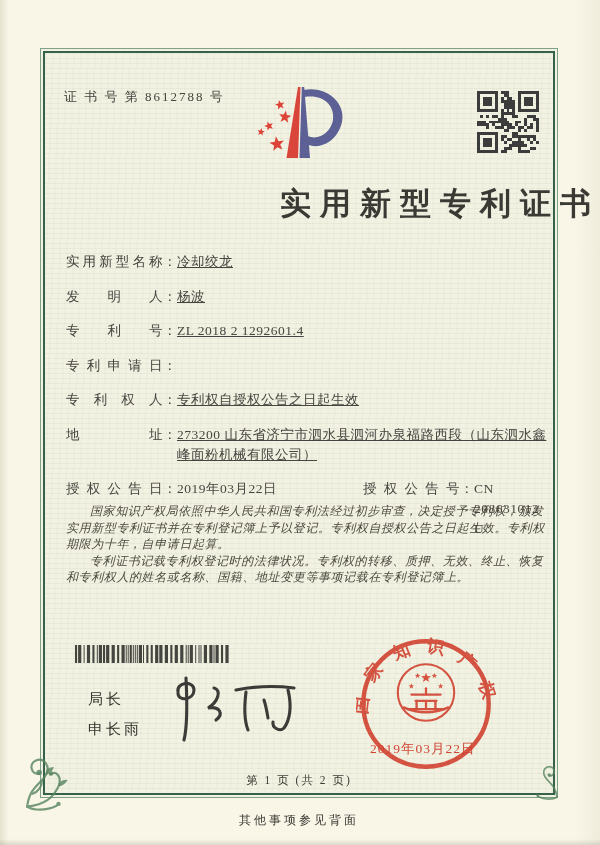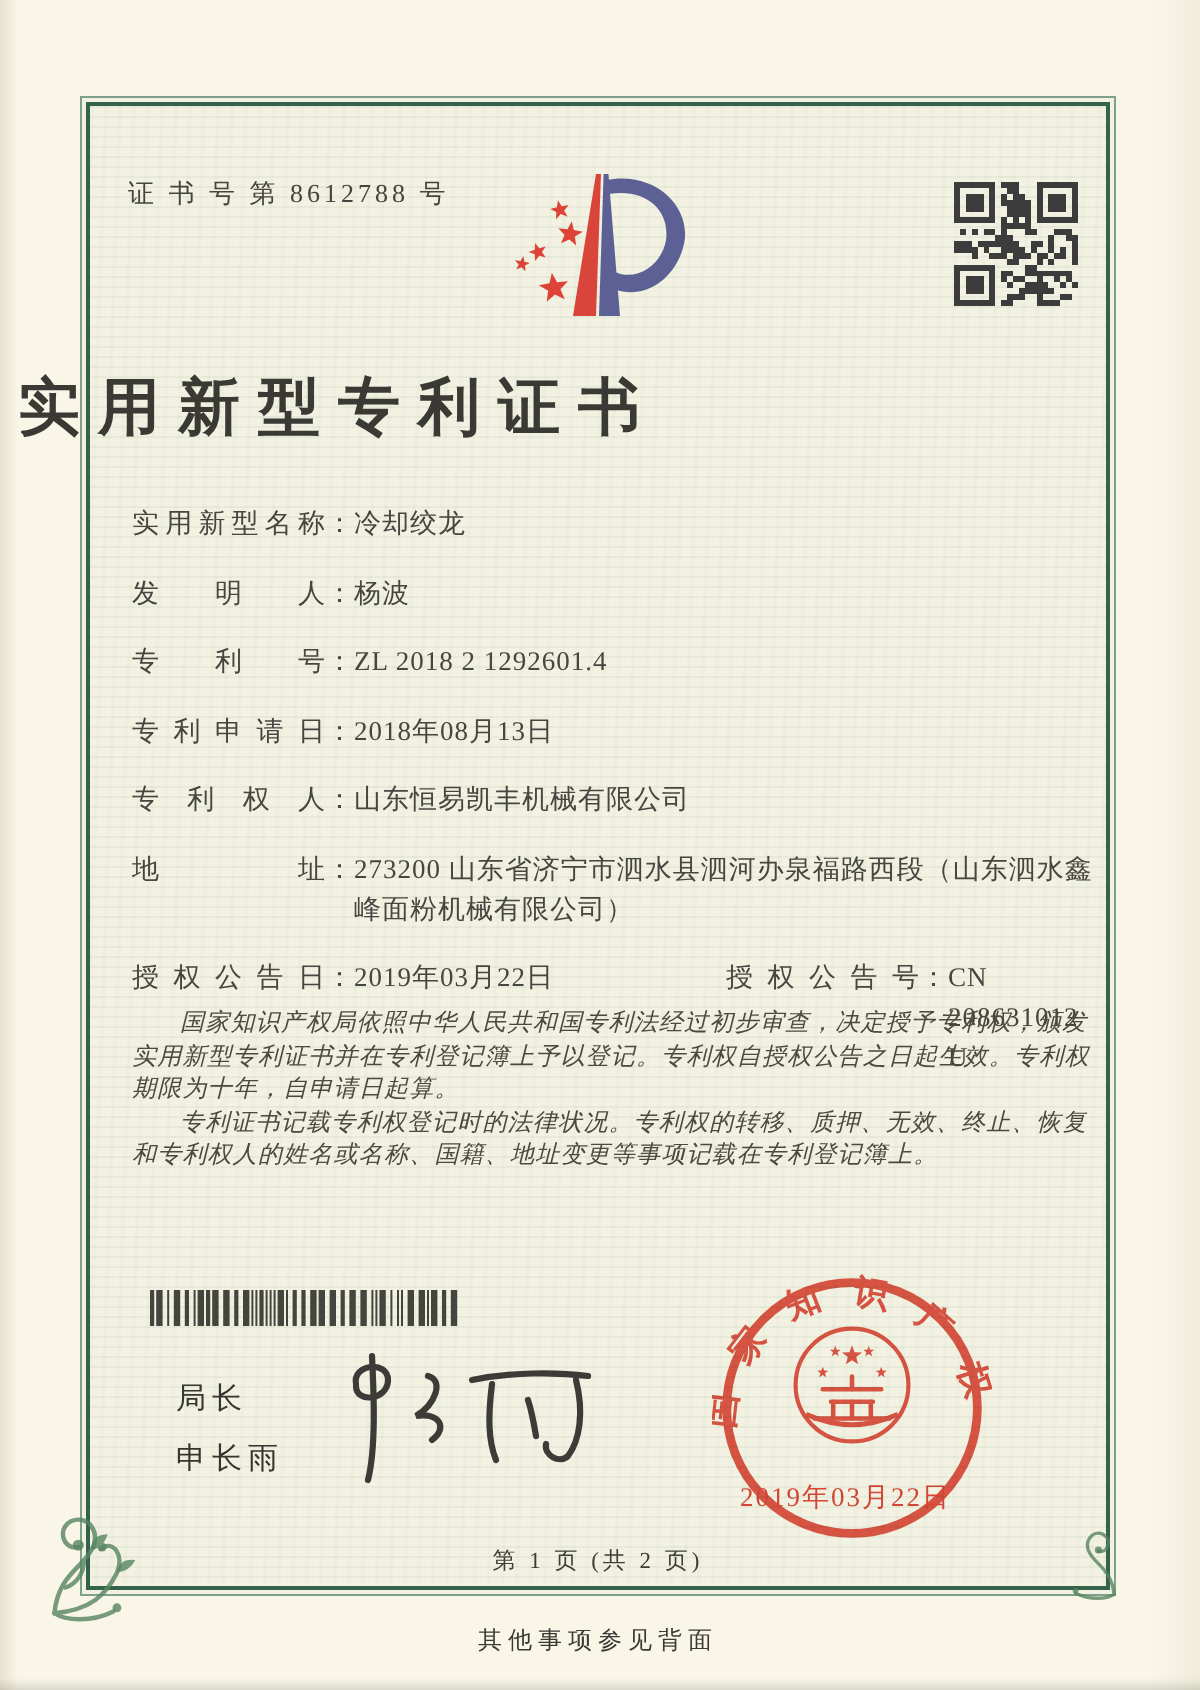--- a/index.html
+++ b/index.html
@@ -22,28 +22,28 @@
       repeating-linear-gradient(180deg,rgba(120,165,135,.10) 0 1px,rgba(0,0,0,0) 1px 5px),
       repeating-linear-gradient(92deg,rgba(140,175,150,.05) 0 2px,rgba(0,0,0,0) 2px 7px),
       var(--inner-paper);}
   .content{position:absolute;inset:0;}
 
   .cert-no{position:absolute;left:64px;top:88px;font-size:13px;letter-spacing:2px;color:#45443e;}
 
   .logo{position:absolute;left:243px;top:74px;width:116px;height:106px;}
   .qr{position:absolute;left:477px;top:91px;width:62px;height:62px;}
 
-  .title{position:absolute;left:0;top:183px;width:600px;text-align:left;
-    font-size:31px;font-weight:600;letter-spacing:9px;color:#3a3934;text-indent:9px;}
+  .title{position:absolute;left:0;top:183px;width:600px;text-align:right;
+    font-size:31px;font-weight:600;letter-spacing:9px;color:#3a3934;text-indent:9px;padding-left:44px;}
 
   .fields{position:absolute;left:66px;top:252px;width:484px;font-size:13.5px;color:#474540;}
   .f-row{display:flex;align-items:flex-start;line-height:20px;margin-bottom:14.5px;letter-spacing:.5px;}
   .f-label{display:inline-block;width:97px;flex:0 0 97px;text-align:justify;text-align-last:justify;}
   .f-colon{flex:0 0 14px;}
-  .f-value{flex:1 1 auto;}
+  .f-value{flex:1 1 auto;text-decoration:underline;}
   .grant-row{display:flex;line-height:20px;letter-spacing:.5px;margin-top:1px;}
   .grant-row .pair{display:flex;}
   .grant-row .pair.second{margin-left:28px;}
   .grant-row .g-value{width:158px;}
 
   .paras{position:absolute;left:66px;top:503px;width:484px;font-size:12px;line-height:16.5px;
     color:#4c493f;font-style:italic;letter-spacing:.6px;}
   .paras p{text-indent:2em;}
 
   .barcode{position:absolute;left:75px;top:645px;width:156px;height:18px;}
@@ -371,26 +371,25 @@
           <span class="f-value">杨波</span>
       </div>
       <div class="f-row">
         <span class="f-label">专利号</span>
           <span class="f-colon">：</span>
           <span class="f-value">ZL 2018 2 1292601.4</span>
       </div>
       <div class="f-row">
         <span class="f-label">专利申请日</span>
           <span class="f-colon">：</span>
-          <span class="f-value">2018年08月13日</span>
       </div>
       <div class="f-row">
         <span class="f-label">专利权人</span>
           <span class="f-colon">：</span>
-          <span class="f-value">山东恒易凯丰机械有限公司</span>
+          <span class="f-value">专利权自授权公告之日起生效</span>
       </div>
       <div class="f-row">
         <span class="f-label">地址</span>
           <span class="f-colon">：</span>
           <span class="f-value">273200 山东省济宁市泗水县泗河办泉福路西段（山东泗水鑫峰面粉机械有限公司）</span>
       </div>
       <div class="grant-row">
         <span class="pair">
           <span class="f-label">授权公告日</span>
             <span class="f-colon">：</span>

